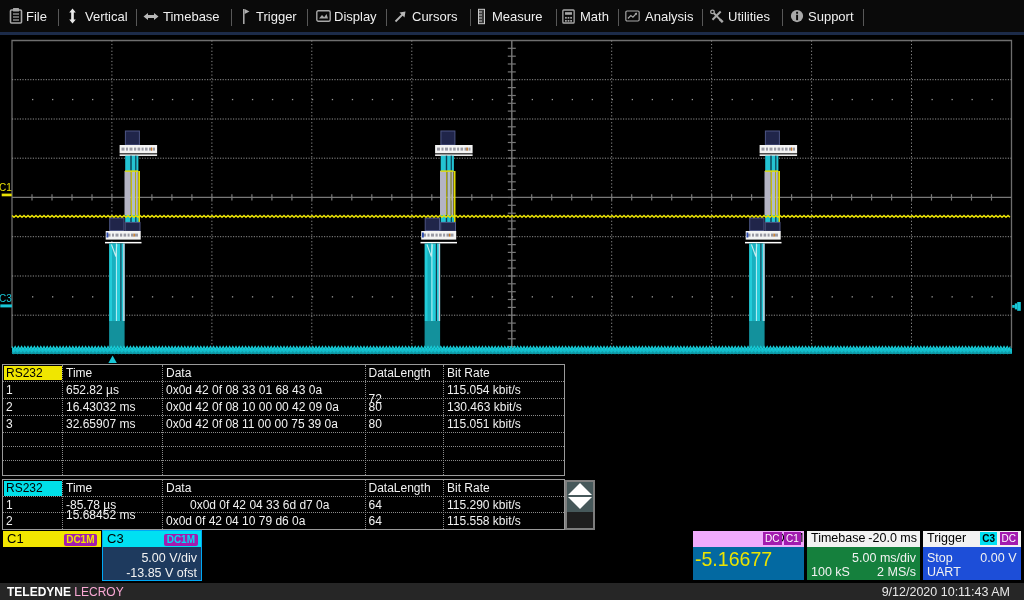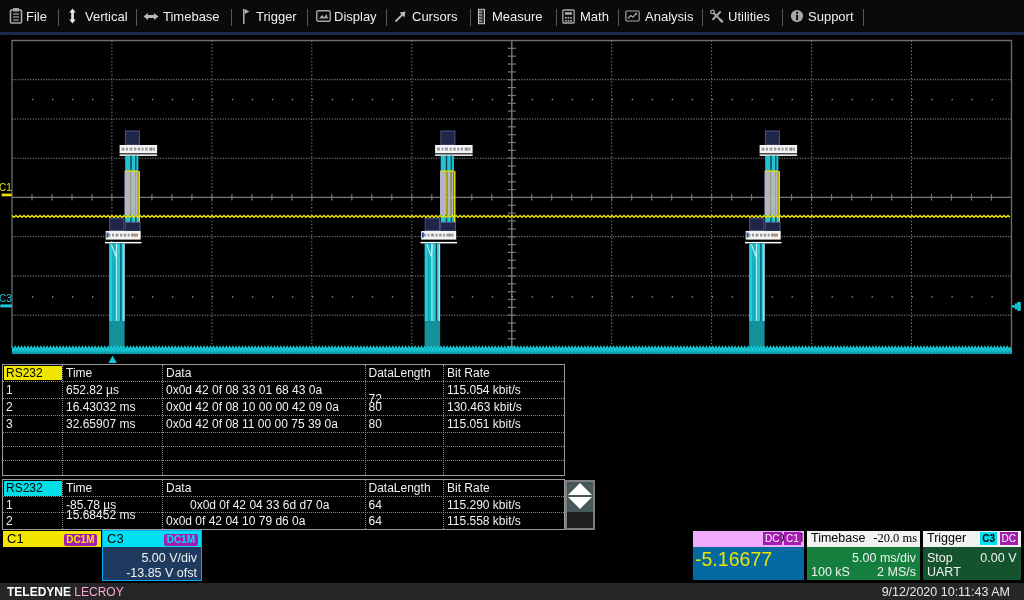--- a/index.html
+++ b/index.html
@@ -531,32 +531,32 @@
   <div class="dbox" id="dvm" style="left:692.5px;top:531px;width:111px;">
     <div class="dtitle" style="background:#f0abfc;color:#000;font-size:12.5px;line-height:15.5px;padding-left:4px;text-align:right;">DVM</div>
     <div class="badge" style="left:70px;top:1px;color:#fff;border-radius:0;line-height:13px;">DC</div>
     <div class="badge" style="left:91px;top:1px;color:#fff;border-radius:0;line-height:13px;">C1</div>
     <div class="dbody" style="background:#0369a1;">
       <div class="abs" style="left:2px;top:0.5px;color:#ece400;font-size:21px;transform:scaleX(0.93);transform-origin:left center;">-5.16677</div>
     </div>
   </div>
   <div class="dbox" id="tbbox" style="left:807px;top:531px;width:113px;">
     <div class="dtitle" style="background:#f2f2f2;color:#000;font-size:12.5px;line-height:15.5px;padding-left:4px;">Timebase</div>
-    <div class="abs" style="right:3px;top:0;color:#000;font-size:12.5px;line-height:15.5px;font-family:Liberation Serif, serif;">-20.0 ms</div>
+    <div class="abs" style="right:3px;top:0;color:#000;font-size:12.5px;line-height:15.5px;">-20.0 ms</div>
     <div class="dbody" style="background:#15803d;">
       <div class="rline" style="top:4px;">5.00 ms/div</div>
       <div class="lline" style="top:18.5px;">100 kS</div>
       <div class="rline" style="top:18.5px;">2 MS/s</div>
     </div>
   </div>
   <div class="dbox" id="trbox" style="left:923px;top:531px;width:97.5px;">
     <div class="dtitle" style="background:#f2f2f2;color:#000;font-size:12.5px;line-height:15.5px;padding-left:4px;">Trigger</div>
     <div class="badge" style="right:23.5px;top:1px;background:#00e0f2;color:#000;font-weight:bold;border-radius:0;padding:0 2px;line-height:13px;">C3</div>
     <div class="badge" style="right:2.5px;top:1px;color:#fff;border-radius:0;padding:0 2px;line-height:13px;">DC</div>
-    <div class="dbody" style="background:#14532d;">
+    <div class="dbody" style="background:#1d4ed8;">
       <div class="lline" style="top:4px;">Stop</div>
       <div class="rline" style="top:4px;">0.00 V</div>
       <div class="lline" style="top:18.5px;">UART</div>
     </div>
   </div>
 
   <div class="abs" style="left:0;top:583px;width:1024px;height:17px;background:#262626;">
     <div class="abs" style="left:7px;top:2px;font-size:12px;"><span style="color:#fff;font-weight:bold;">TELEDYNE</span> <span style="color:#f9a8d4;">LECROY</span></div>
     <div class="abs" style="right:14px;top:1.5px;font-size:12.5px;color:#e8e8e8;">9/12/2020 10:11:43 AM</div>
   </div>

